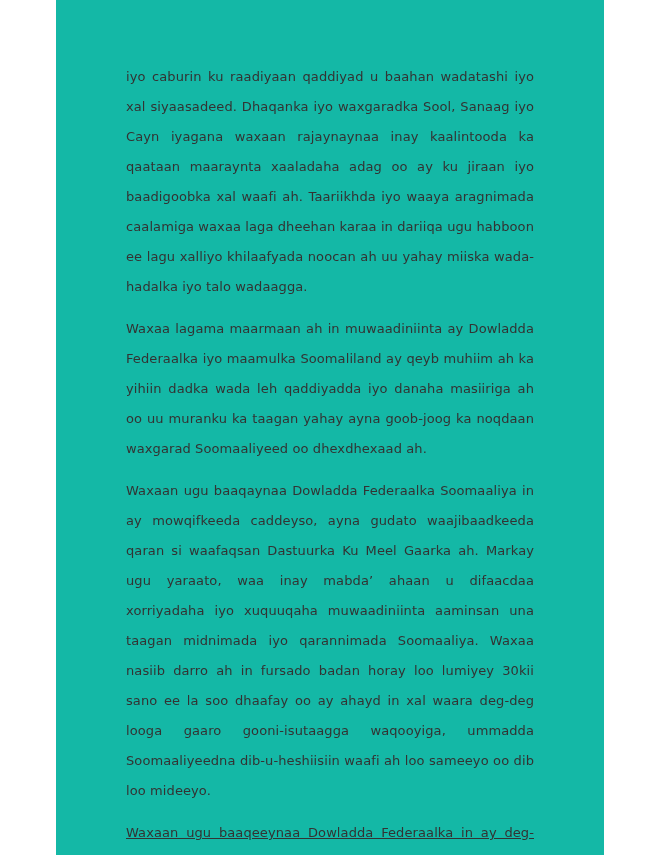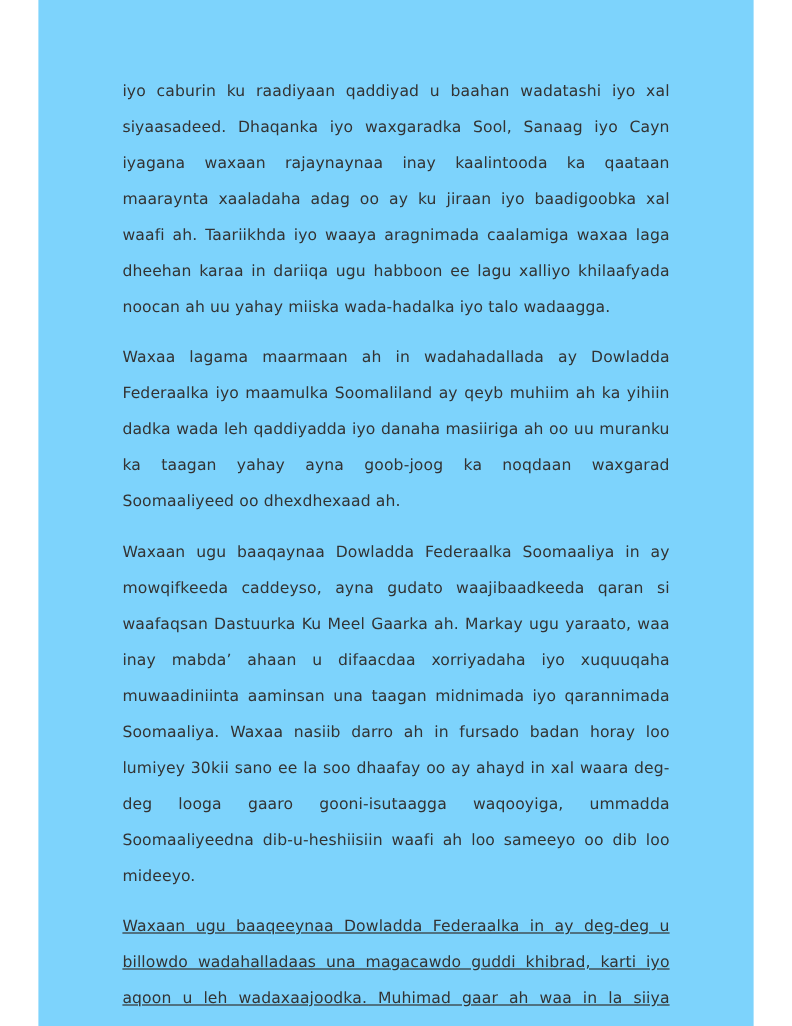--- a/index.html
+++ b/index.html
@@ -2,24 +2,24 @@
 <html><head>
 <meta charset="utf-8">
 <style>
   html, body {
     margin: 0;
     padding: 0;
     background: #ffffff;
   }
   .doc-page {
     position: relative;
-    width: 596px;
+    width: 548px;
     height: 855px;
     margin: 0 auto;
-    background: #7dd3fc;
+    background: #14b8a6;
     box-sizing: border-box;
     padding: 62px 70px 0 70px;
     overflow: hidden;
   }
   .doc-paragraph {
     margin: 0 0 12px 0;
     font-family: "DejaVu Sans", "Liberation Sans", sans-serif;
     font-size: 13px;
     line-height: 30px;
     color: #333333;
@@ -30,16 +30,16 @@
   .doc-paragraph:last-child {
     margin-bottom: 0;
     text-decoration: underline;
   }
 </style>
 </head>
 <body>
 
 <div class="doc-page">
   <p class="doc-paragraph">iyo caburin ku raadiyaan qaddiyad u baahan wadatashi iyo xal siyaasadeed. Dhaqanka iyo waxgaradka Sool, Sanaag iyo Cayn iyagana waxaan rajaynaynaa inay kaalintooda ka qaataan maaraynta xaaladaha adag oo ay ku jiraan iyo baadigoobka xal waafi ah. Taariikhda iyo waaya aragnimada caalamiga waxaa laga dheehan karaa in dariiqa ugu habboon ee lagu xalliyo khilaafyada noocan ah uu yahay miiska wada-hadalka iyo talo wadaagga.</p>
-  <p class="doc-paragraph">Waxaa lagama maarmaan ah in wadahadallada ay Dowladda Federaalka iyo maamulka Soomaliland ay qeyb muhiim ah ka yihiin dadka wada leh qaddiyadda iyo danaha masiiriga ah oo uu muranku ka taagan yahay ayna goob-joog ka noqdaan waxgarad Soomaaliyeed oo dhexdhexaad ah.</p>
+  <p class="doc-paragraph">Waxaa lagama maarmaan ah in muwaadiniinta ay Dowladda Federaalka iyo maamulka Soomaliland ay qeyb muhiim ah ka yihiin dadka wada leh qaddiyadda iyo danaha masiiriga ah oo uu muranku ka taagan yahay ayna goob-joog ka noqdaan waxgarad Soomaaliyeed oo dhexdhexaad ah.</p>
   <p class="doc-paragraph">Waxaan ugu baaqaynaa Dowladda Federaalka Soomaaliya in ay mowqifkeeda caddeyso, ayna gudato waajibaadkeeda qaran si waafaqsan Dastuurka Ku Meel Gaarka ah. Markay ugu yaraato, waa inay mabda’ ahaan u difaacdaa xorriyadaha iyo xuquuqaha muwaadiniinta aaminsan una taagan midnimada iyo qarannimada Soomaaliya. Waxaa nasiib darro ah in fursado badan horay loo lumiyey 30kii sano ee la soo dhaafay oo ay ahayd in xal waara deg-deg looga gaaro gooni-isutaagga waqooyiga, ummadda Soomaaliyeedna dib-u-heshiisiin waafi ah loo sameeyo oo dib loo mideeyo.</p>
   <p class="doc-paragraph">Waxaan ugu baaqeeynaa Dowladda Federaalka in ay deg-deg u billowdo wadahalladaas una magacawdo guddi khibrad, karti iyo aqoon u leh wadaxaajoodka. Muhimad gaar ah waa in la siiya sugidda matalaad dhab ah oo isu dheelli tiran kana tarjumaya mowqifyada kala duwan, si loo abuuro jawi kalsooni iyo is-aamin leh oo suuragalin kara wada-xaajood laga dhaxlo muwaafaqo iyo heshiis dhab ah.</p>
 </div>
 
 </body></html>

